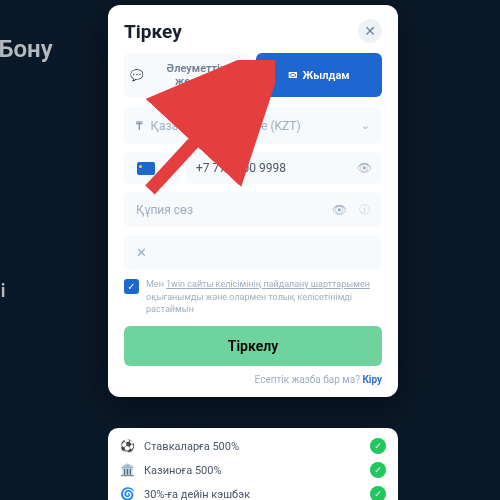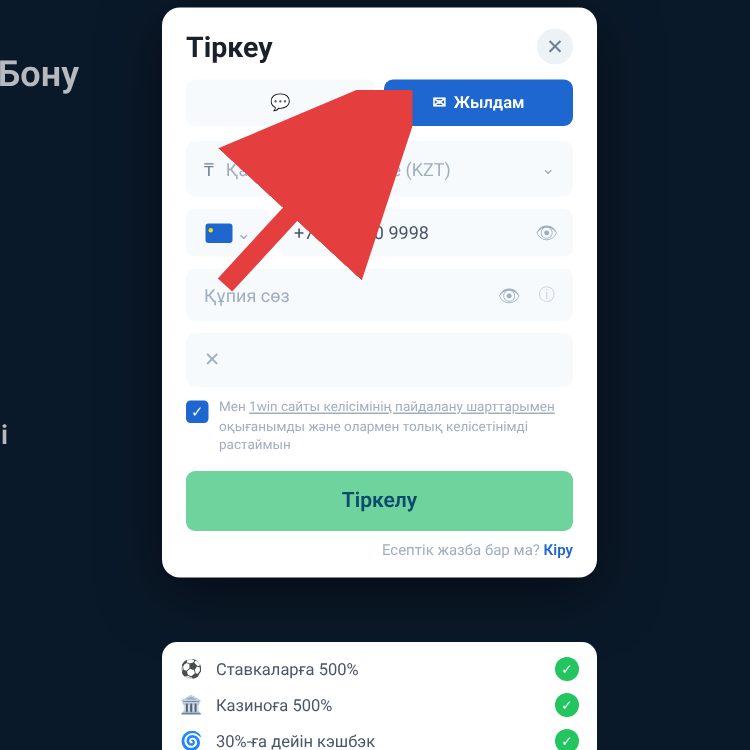--- a/index.html
+++ b/index.html
@@ -24,21 +24,21 @@
 .flag-box{width:18px;height:13px;background:#1e66d0;border-radius:2px;position:relative}
 .flag-box::after{content:'';position:absolute;left:2px;top:3px;width:3px;height:3px;border-radius:50%;background:#ffd700}
 .phone-input{flex:1;padding:9px 10px;border-radius:6px;background:#f7fafc;display:flex;align-items:flex-start;font-size:12px;color:#4a5568}
 .eye-icon{color:#a0aec0;font-size:12px}
 .info-icon{color:#cbd5e0;font-size:11px;margin-left:4px}
 .x-icon{color:#a0aec0;font-size:13px}
 .consent-row{display:flex;gap:7px;margin:6px 0 10px;align-items:flex-start}
 .checkbox{width:15px;height:15px;background:#1e66d0;border-radius:3px;flex-shrink:0;display:flex;align-items:center;justify-content:center;color:#fff;font-size:10px;margin-top:1px}
 .consent-text{font-size:9px;line-height:1.4;color:#a0aec0}
 .consent-text u{}
-.submit-btn{width:100%;padding:12px;background:#6ed39c;color:#0c4a6e;border:none;border-radius:6px;font-size:14px;font-weight:600;cursor:pointer;margin-bottom:8px}
+.submit-btn{width:100%;padding:12px;background:#6ed39c;color:#000000;border:none;border-radius:6px;font-size:14px;font-weight:600;cursor:pointer;margin-bottom:8px}
 .login-link{text-align:right;font-size:10px;color:#a0aec0}
 .login-link a{color:#1e66d0;text-decoration:none;font-weight:600}
 .bonus-card{position:absolute;left:108px;top:428px;width:290px;background:#fff;border-radius:10px;padding:6px 12px}
 .bonus-item{display:flex;align-items:center;gap:8px;padding:4px 0;font-size:11px;color:#4a5568}
 .bonus-icon{width:16px;height:16px;display:flex;align-items:center;justify-content:center;font-size:12px}
 .bonus-check{margin-left:auto;width:16px;height:16px;background:#22c55e;border-radius:50%;display:flex;align-items:center;justify-content:center;color:#fff;font-size:9px}
 .arrow{position:absolute;left:135px;top:60px;width:140px;height:140px;pointer-events:none;z-index:10}
 .ic-globe,.ic-mail,.ic-cur{display:inline-flex;align-items:center}
 </style>
 </head>
@@ -54,20 +54,21 @@
   <div class="modal-header">
     <div class="modal-title">Тіркеу</div>
     <button class="close-btn">
       <span>✕</span>
     </button>
   </div>
 
   <div class="tab-row">
     <button class="tab tab-inactive">
       <span class="ic-globe">💬</span>
+      <span>Әлеуметтік желілер</span>
     </button>
     <button class="tab tab-active">
       <span class="ic-mail">✉</span>
       <span>Жылдам</span>
     </button>
   </div>
 
   <div class="field">
     <span class="ic-cur">₸</span>
     <span class="field-text">Қазақстандық теңге (KZT)</span>

